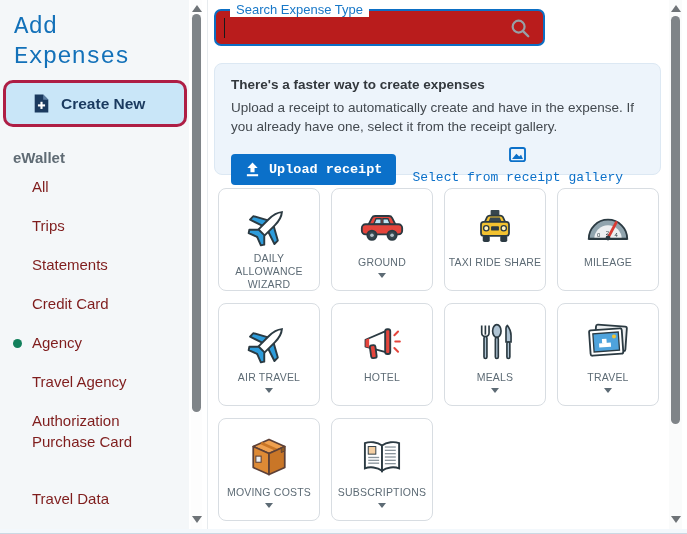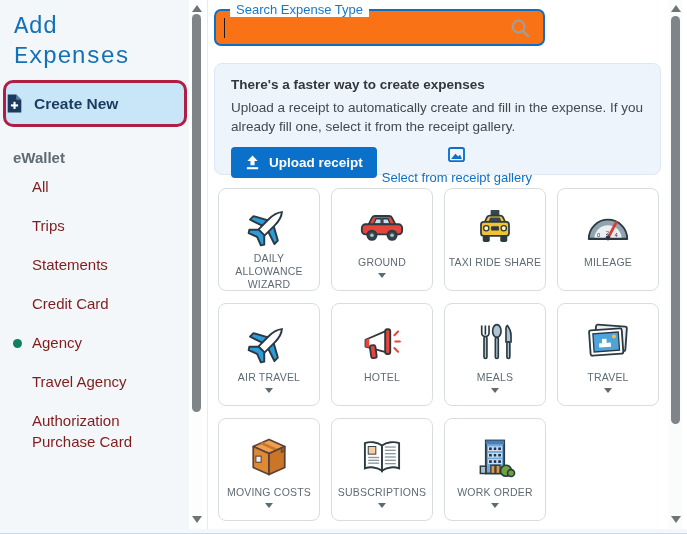--- a/index.html
+++ b/index.html
@@ -11,21 +11,21 @@
   }
   
   .sidebar { position:absolute; left:0; top:0; width:189px; height:534px; background:#F4F7F9; }
   .sidebar-title {
     position:absolute; left:14px; top:12px; width:135px;
     font-size:24px; line-height:30px; color:#1371B9; font-weight:400;font-family:Liberation Mono, monospace;
   }
   .create-new {
     position:absolute; left:3px; top:80px; width:184px; height:47px;
     border:3px solid #AE1E45; border-radius:10px; background:#C9E6F8;
-    display:flex; align-items:center; gap:11px; padding-left:0; cursor:pointer;
+    display:flex; align-items:center; gap:11px; padding-left:27px; cursor:pointer;
   }
   .create-new .label { font-size:15.5px; font-weight:700; color:#1A3A5F; }
   .section-header {
     position:absolute; left:13px; top:149px;
     font-size:15px; font-weight:700; color:#5F6B74;
   }
   .side-item {
     position:absolute; left:0; width:189px; height:24px;
     font-size:15px; color:#7f1d1d; cursor:pointer;
   }
@@ -43,41 +43,41 @@
   .sb-side .vthumb { top:14px; height:398px; }
   .sb-main .vthumb { left:2px; top:16px; height:408px; }
   .arr { position:absolute; left:50%; transform:translateX(-50%); width:0; height:0;
          border-left:5px solid transparent; border-right:5px solid transparent; }
   .arr.up   { top:5px;  border-bottom:7px solid #6E7377; }
   .arr.down { top:516px; border-top:7px solid #6E7377; }
   .divider { position:absolute; left:207px; top:0; width:1px; height:534px; background:#E7EBEE; }
   
   .search-box {
     position:absolute; left:214px; top:9px; width:331px; height:37px;
-    border:2px solid #0C6FC4; border-radius:7px; background:#f97316;
+    border:2px solid #0C6FC4; border-radius:7px; background:#b91c1c;
   }
   .search-label {
     position:absolute; left:14px; top:-9px; padding:0 6px; background:#fff;
     font-size:13px; color:#1878C8; white-space:nowrap;
   }
   .search-input {
     position:absolute; left:6px; top:2px; width:280px; height:29px;
     border:none; outline:none; font-size:15px; color:#222; background:transparent;
   }
   .text-cursor { position:absolute; left:8px; top:7px; width:1px; height:20px; background:#1A1A1A; }
   .search-icon-wrap { position:absolute; right:12px; top:6px; width:22px; height:22px; cursor:pointer; }
   
   .banner {
     position:absolute; left:214px; top:63px; width:447px; height:112px;
     background:#EDF4FB; border:1px solid #DCE8F3; border-radius:8px;
     padding:13px 16px 0 16px;
   }
   .banner-title { font-size:13.5px; font-weight:700; color:#33383D; }
   .banner-body { margin-top:6px; font-size:13.5px; color:#43494F; line-height:19px; width:418px; }
-  .banner-actions { margin-top:11px; display:flex; align-items:flex-start; gap:5px; }
+  .banner-actions { margin-top:11px; display:flex; align-items:flex-end; gap:16px;font-family:Liberation Mono, monospace; }
   .btn-primary {
     display:inline-flex; align-items:center; gap:9px;
     background:#0B70C9; color:#fff; font-size:13.5px; font-weight:700;
     border:none; border-radius:4px; padding:8px 14px; cursor:pointer;
     font-family:inherit;
   }
   .link-action {
     display:inline-flex; align-items:center; gap:8px;
     color:#0B70C9; font-size:13px; cursor:pointer; text-decoration:none;flex-direction:column;
   }
@@ -287,20 +287,23 @@
     </div>
     <div class="side-item" style="top:371px">
       <span class="txt">Travel Agency</span>
     </div>
     <div class="side-item" style="top:410px">
       <span class="txt">Authorization</span>
     </div>
     <div class="side-item" style="top:431px">
       <span class="txt">Purchase Card</span>
     </div>
+    <div class="side-item" style="top:488px">
+      <span class="txt">Travel Data</span>
+    </div>
   </nav>
 
   <div class="vscroll sb-side">
     <div class="arr up"></div>
     <div class="vthumb"></div>
     <div class="arr down"></div>
   </div>
 
   <div class="divider"></div>
 
@@ -310,21 +313,21 @@
     <span class="text-cursor"></span>
     <span class="search-icon-wrap">
       <svg width="22" height="22">
           <use href="#i-search"></use>
         </svg>
     </span>
   </div>
 
   <section class="banner">
     <div class="banner-title">There's a faster way to create expenses</div>
-    <div class="banner-body">Upload a receipt to automatically create and fill in the expense. If you already fill one, select it from the receipt gallery.</div>
+    <div class="banner-body">Upload a receipt to automatically create and have in the expense. If you already have one, select it from the receipt gallery.</div>
     <div class="banner-actions">
       <button class="btn-primary">
         <span style="display:flex">
           <svg width="15" height="15">
               <use href="#i-upload"></use>
             </svg>
         </span>
         <span>Upload receipt</span>
       </button>
       <a class="link-action">
@@ -430,29 +433,20 @@
     <div class="tile">
       <span class="icon-box">
           <svg width="46" height="38">
             <use href="#i-book"></use>
           </svg>
         </span>
       <span class="tile-label">SUBSCRIPTIONS</span>
       <span class="caret"></span>
     </div>
 
-    <div class="tile">
-      <span class="icon-box">
-          <svg width="44" height="44">
-            <use href="#i-building"></use>
-          </svg>
-        </span>
-      <span class="tile-label">WORK ORDER</span>
-      <span class="caret"></span>
-    </div>
   </div>
 
   <div class="vscroll sb-main">
     <div class="arr up"></div>
     <div class="vthumb"></div>
     <div class="arr down"></div>
   </div>
 
   <div class="bottom-strip"></div>
 </div>

